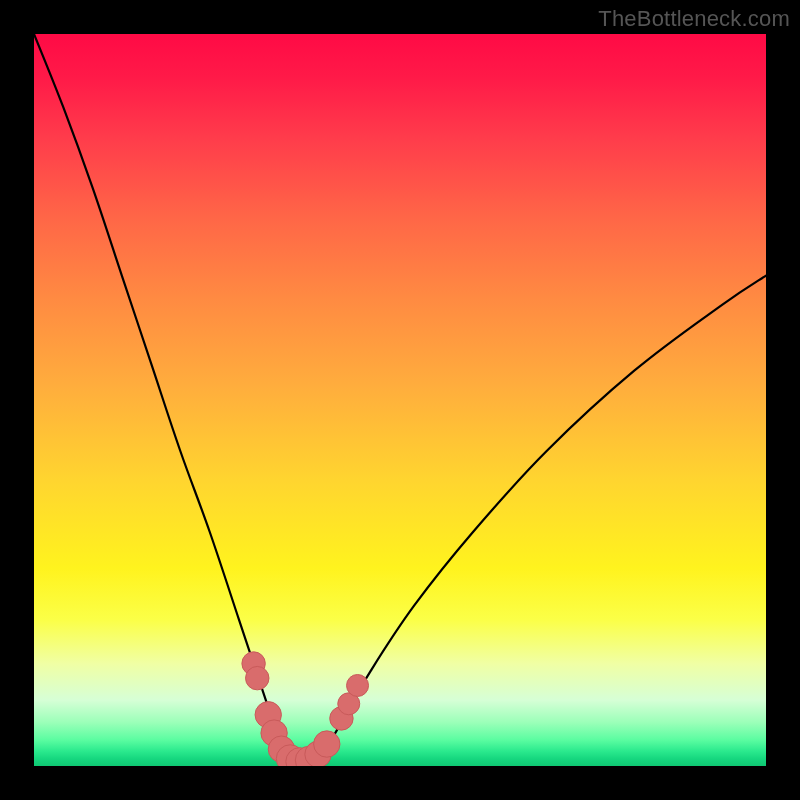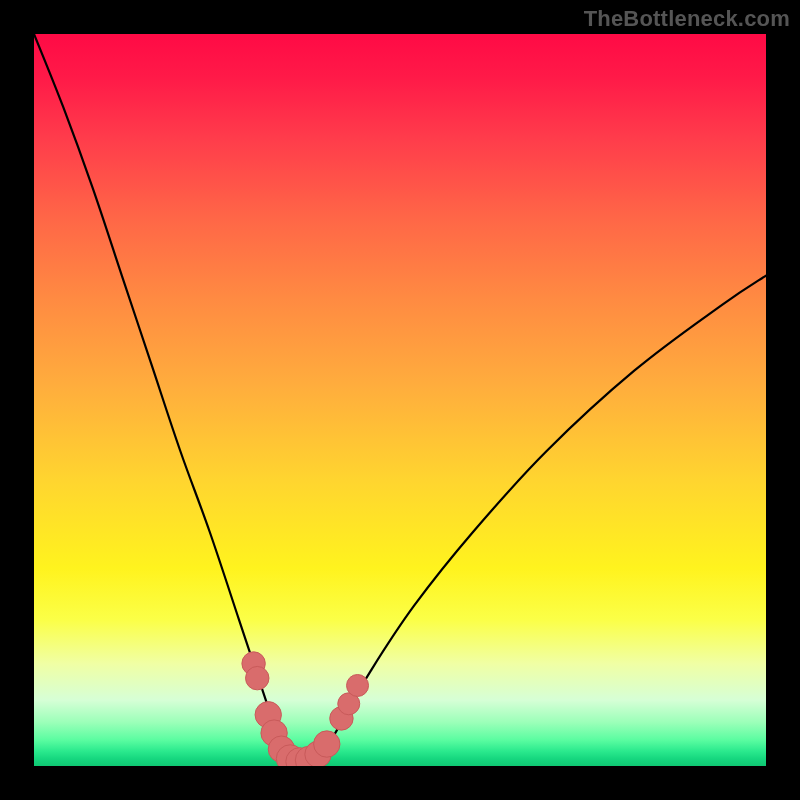--- a/index.html
+++ b/index.html
@@ -52,21 +52,21 @@
       #16d77f 99%,
       #0fc873 100%
     );
   }
   .watermark {
     position: absolute;
     top: 6px;
     right: 10px;
     color: #555;
     font-size: 22px;
-    font-weight: 700;
+    font-weight: 400;
     letter-spacing: 0.2px;
     user-select: none;
   }
   svg.curve {
     position: absolute;
     left: 0;
     top: 0;
   }
 </style>
 </head>

